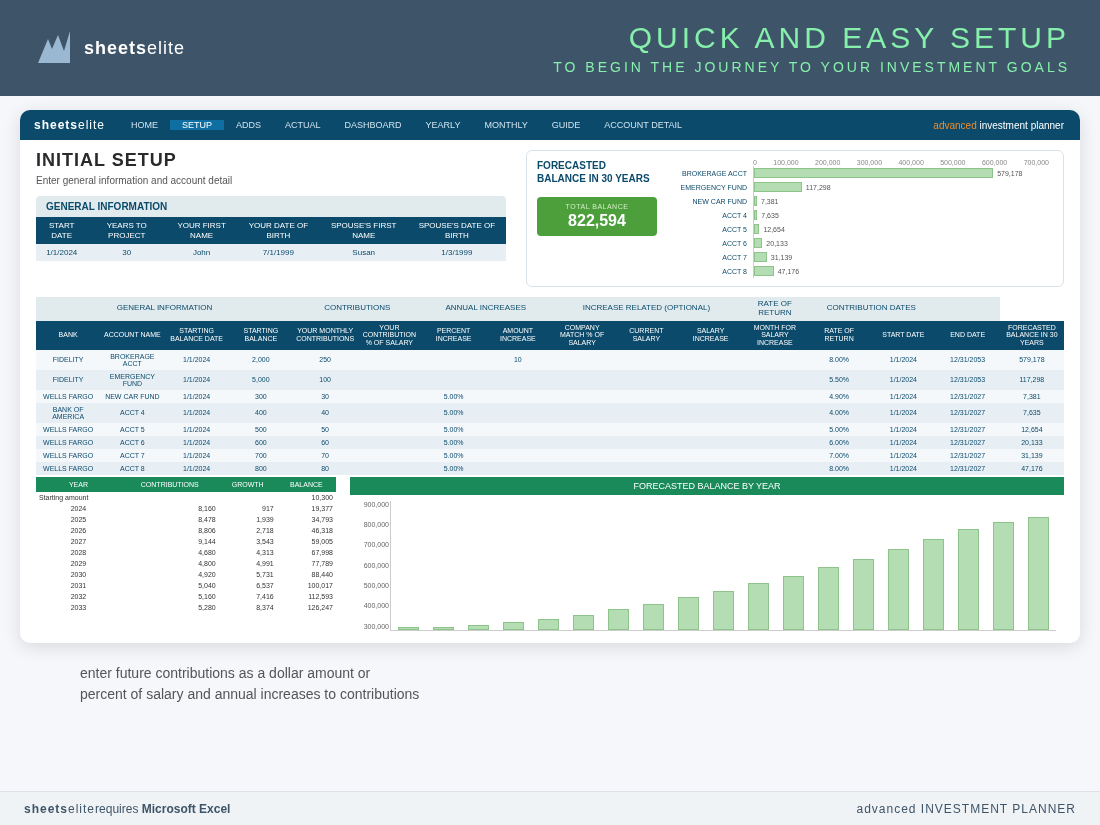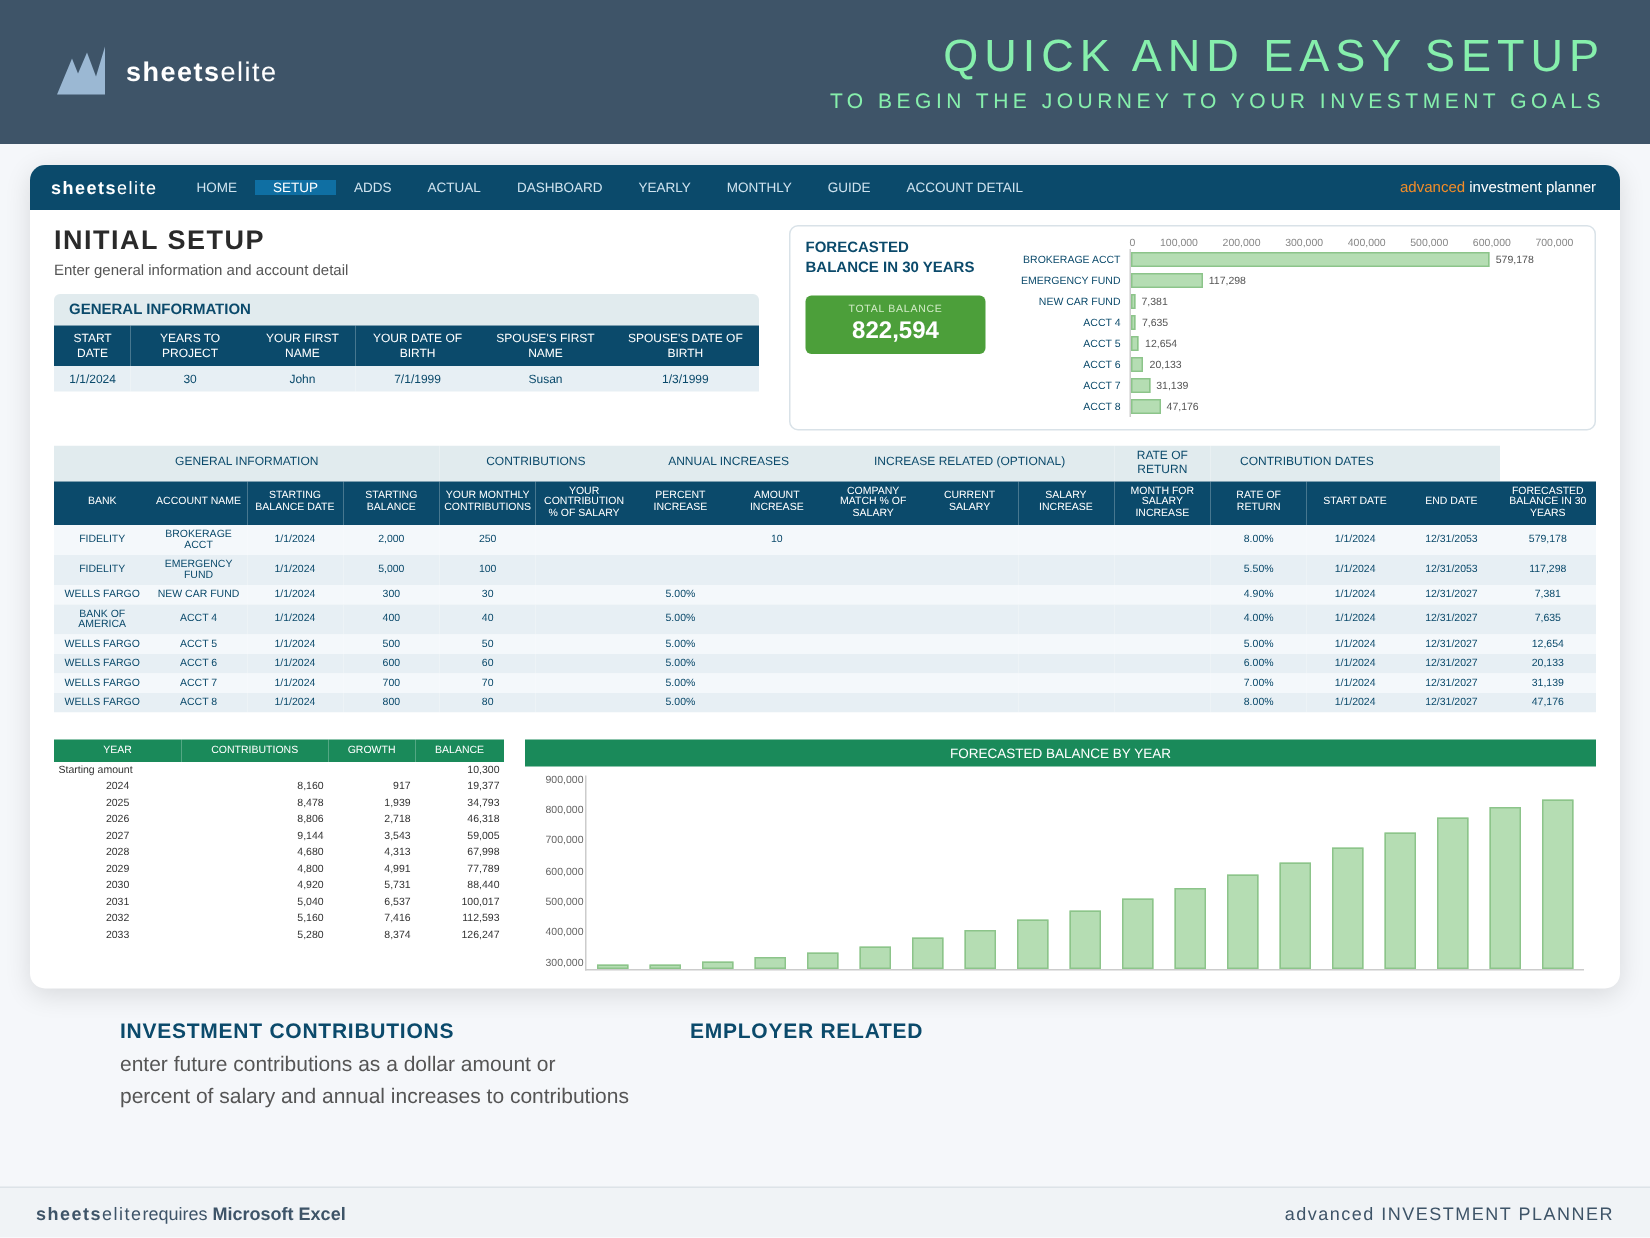--- a/index.html
+++ b/index.html
@@ -55,21 +55,21 @@
   
   .inv-section { margin-top: 10px; }
   .inv-table-wrap { overflow-x: auto; }
   .inv-table { width: 100%; border-collapse: collapse; font-size: 7px; table-layout: fixed; }
   .inv-table th { background: #0b4a6b; color: #fff; font-weight: 400; padding: 3px 2px; text-align: center; line-height: 1.1; }
   .inv-table th.grp { background: #e1ebee; color: #0b4a6b; font-size:8px; padding:3px 2px;}
   .inv-table td { padding: 3px 2px; text-align: center; color: #0b4a6b; }
   .inv-table tbody tr:nth-child(even) td { background: #e7eff4; }
   .inv-table tbody tr:nth-child(odd) td { background: #f4f8fb; }
   
-  .bottom-row { display: flex; gap: 14px; margin-top: 18px; }
+  .bottom-row { display: flex; gap: 14px; margin-top: 2px; }
   .yearly-table { width: 300px; }
   .yt { width: 100%; border-collapse: collapse; font-size: 7px; }
   .yt th { background: #1a8a5a; color: #fff; padding: 4px 3px; text-align: center; font-weight:500;}
   .yt td { padding: 2px 3px; text-align: right; color: #333; }
   .yt td:first-child { text-align: center; }
   
   .line-chart-panel { flex: 1; }
   .lc-title { background: #1a8a5a; color: #fff; font-size: 9px; text-align: center; padding: 4px; }
   .lc-body { height: 130px; position: relative; border-left:1px solid #ccc; border-bottom:1px solid #ccc; margin:6px 8px 0 40px; display:flex; align-items:flex-end; gap:2.2%; padding:0 1%;}
   .lc-ylabels { position:absolute; left:-40px; top:0; bottom:0; width:38px; font-size:7px; color:#666; display:flex; flex-direction:column; justify-content:space-between; text-align:right;}
@@ -525,25 +525,23 @@
               <div class="lc-bar" style="height: 83.3333%;"></div>
               <div class="lc-bar" style="height: 87.1667%;"></div>
             </div>
         </div>
       </div>
     </div>
   </div>
 
   <div class="callouts">
     <div class="callout">
-      <h3>INVESTMENT CONTRIBUTIONS</h3>
       <p>enter future contributions as a dollar amount or percent of salary and annual increases to contributions</p>
     </div>
     <div class="callout">
-      <h3>EMPLOYER RELATED</h3>
     </div>
   </div>
 </div>
 
 <div class="footer">
   <span class="f-logo"><span class="bold">sheets</span><span>elite</span></span>
   <span class="f-center"><span>requires </span><span class="bold">Microsoft Excel</span></span>
   <span class="f-right"><span class="light">advanced </span><span>INVESTMENT PLANNER</span></span>
 </div>
 

